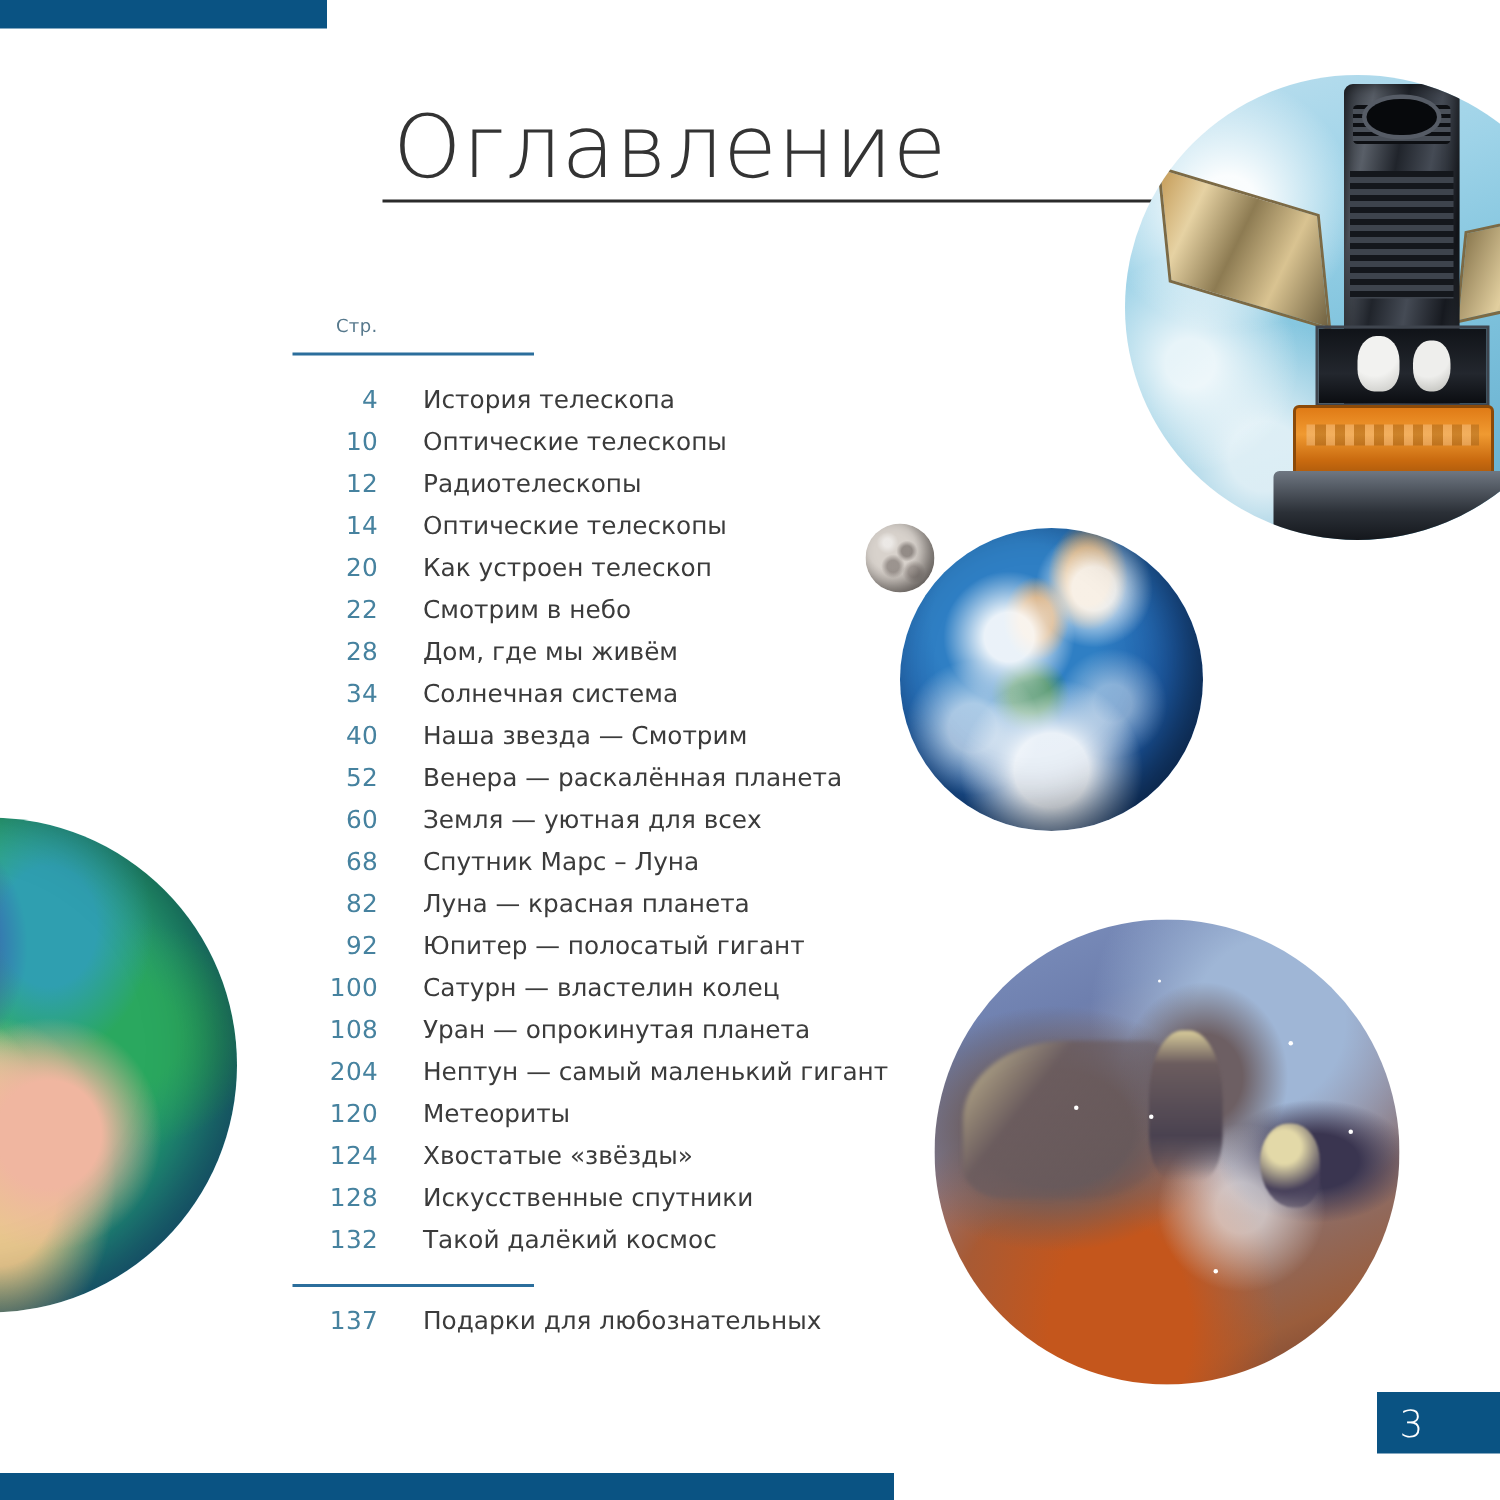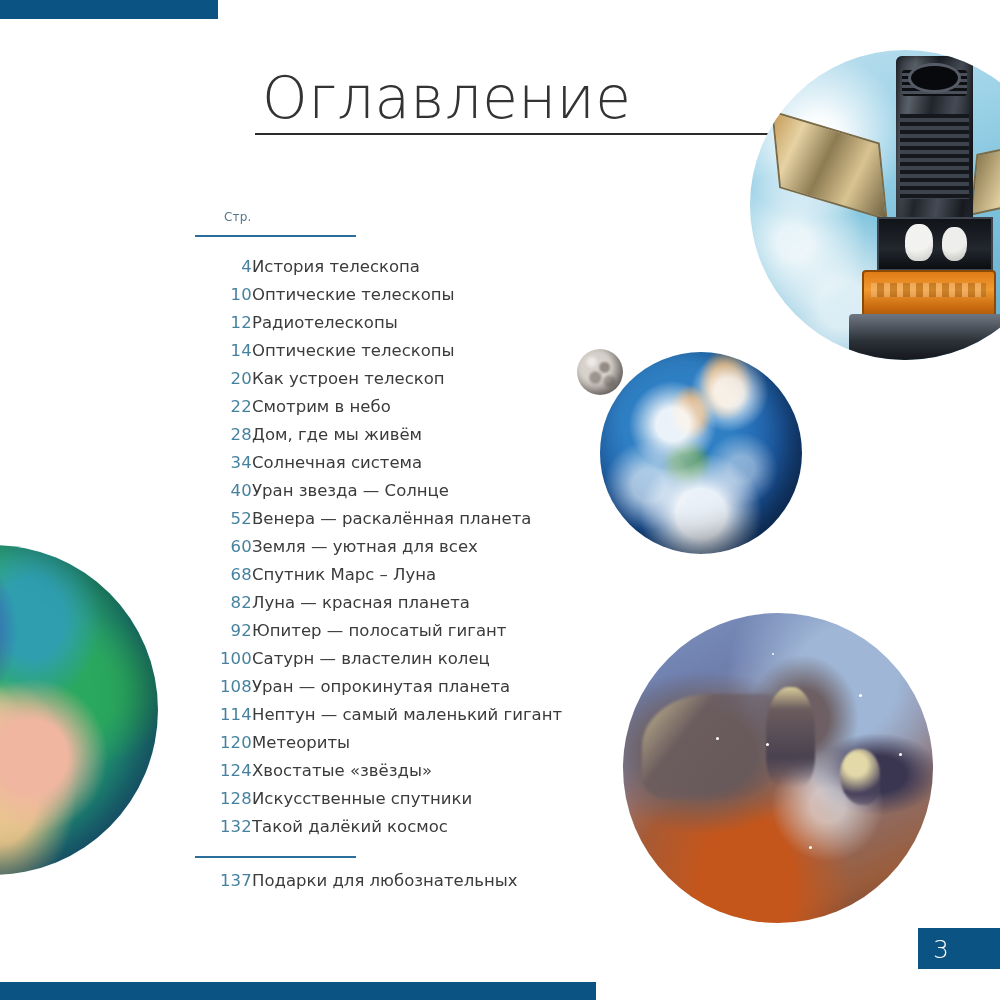--- a/index.html
+++ b/index.html
@@ -74,21 +74,21 @@
     height: 28px;
   }
   .toc-page {
     width: 57px;
     text-align: right;
     font-size: 16.5px;
     color: #46829f;
     letter-spacing: 0.2px;
   }
   .toc-label {
-    margin-left: 0;
+    margin-left: 30px;
     font-size: 16.5px;
     color: #3b3b3b;
     white-space: nowrap;
   }
 
   
   .toc-divider {
     position: absolute;
     left: 195px; top: 856px;
     width: 161px; height: 2px;
@@ -353,21 +353,21 @@
     <div class="toc-row">
       <div class="toc-page">28</div>
       <div class="toc-label">Дом, где мы живём</div>
     </div>
     <div class="toc-row">
       <div class="toc-page">34</div>
       <div class="toc-label">Солнечная система</div>
     </div>
     <div class="toc-row">
       <div class="toc-page">40</div>
-      <div class="toc-label">Уран звезда — Солнце</div>
+      <div class="toc-label">Наша звезда — Смотрим</div>
     </div>
     <div class="toc-row">
       <div class="toc-page">52</div>
       <div class="toc-label">Венера — раскалённая планета</div>
     </div>
     <div class="toc-row">
       <div class="toc-page">60</div>
       <div class="toc-label">Земля — уютная для всех</div>
     </div>
     <div class="toc-row">
@@ -384,21 +384,21 @@
     </div>
     <div class="toc-row">
       <div class="toc-page">100</div>
       <div class="toc-label">Сатурн — властелин колец</div>
     </div>
     <div class="toc-row">
       <div class="toc-page">108</div>
       <div class="toc-label">Уран — опрокинутая планета</div>
     </div>
     <div class="toc-row">
-      <div class="toc-page">114</div>
+      <div class="toc-page">204</div>
       <div class="toc-label">Нептун — самый маленький гигант</div>
     </div>
     <div class="toc-row">
       <div class="toc-page">120</div>
       <div class="toc-label">Метеориты</div>
     </div>
     <div class="toc-row">
       <div class="toc-page">124</div>
       <div class="toc-label">Хвостатые «звёзды»</div>
     </div>

